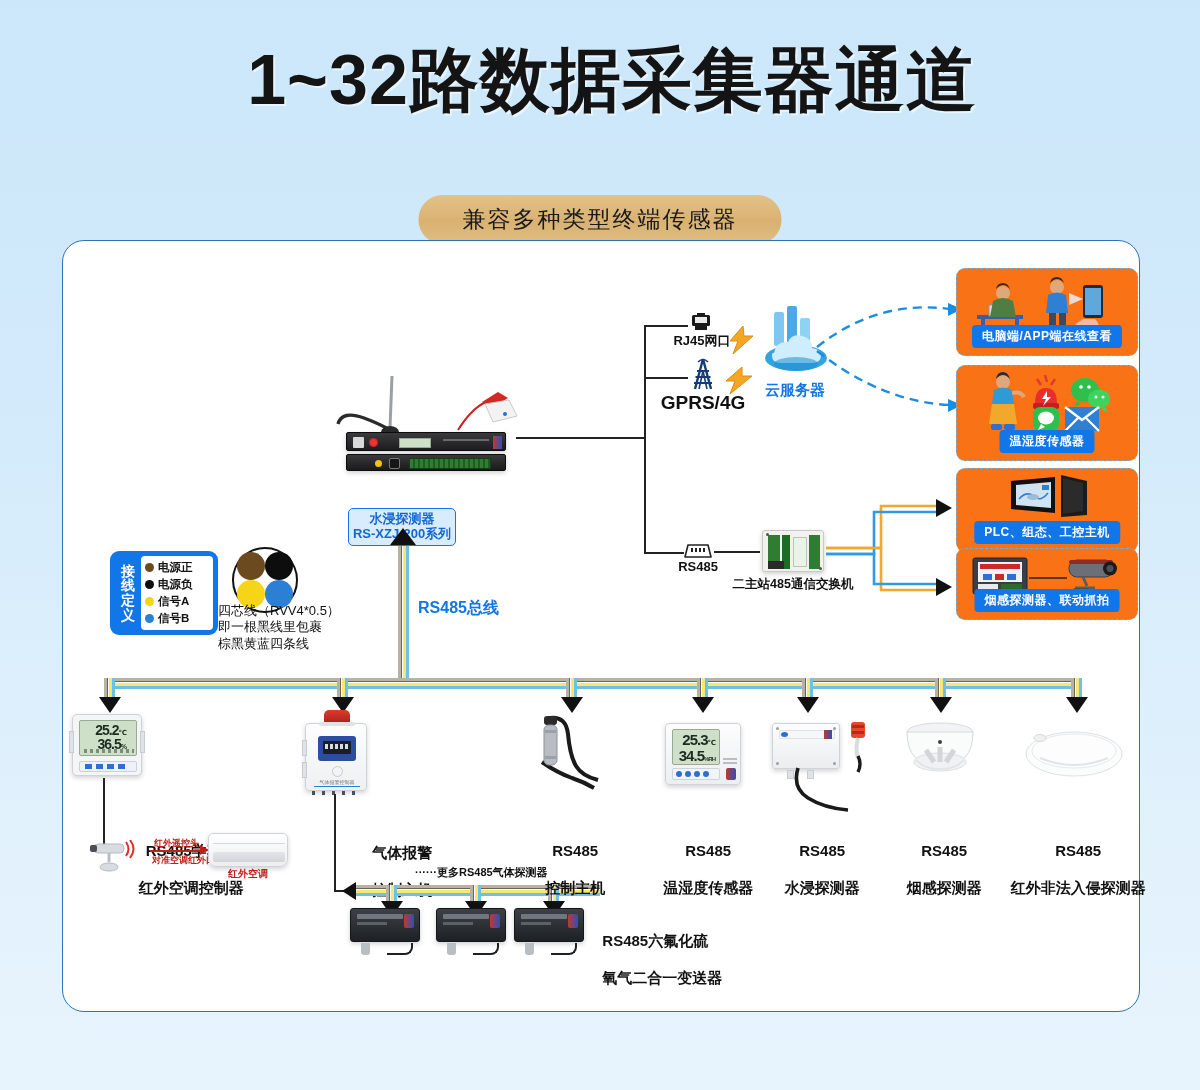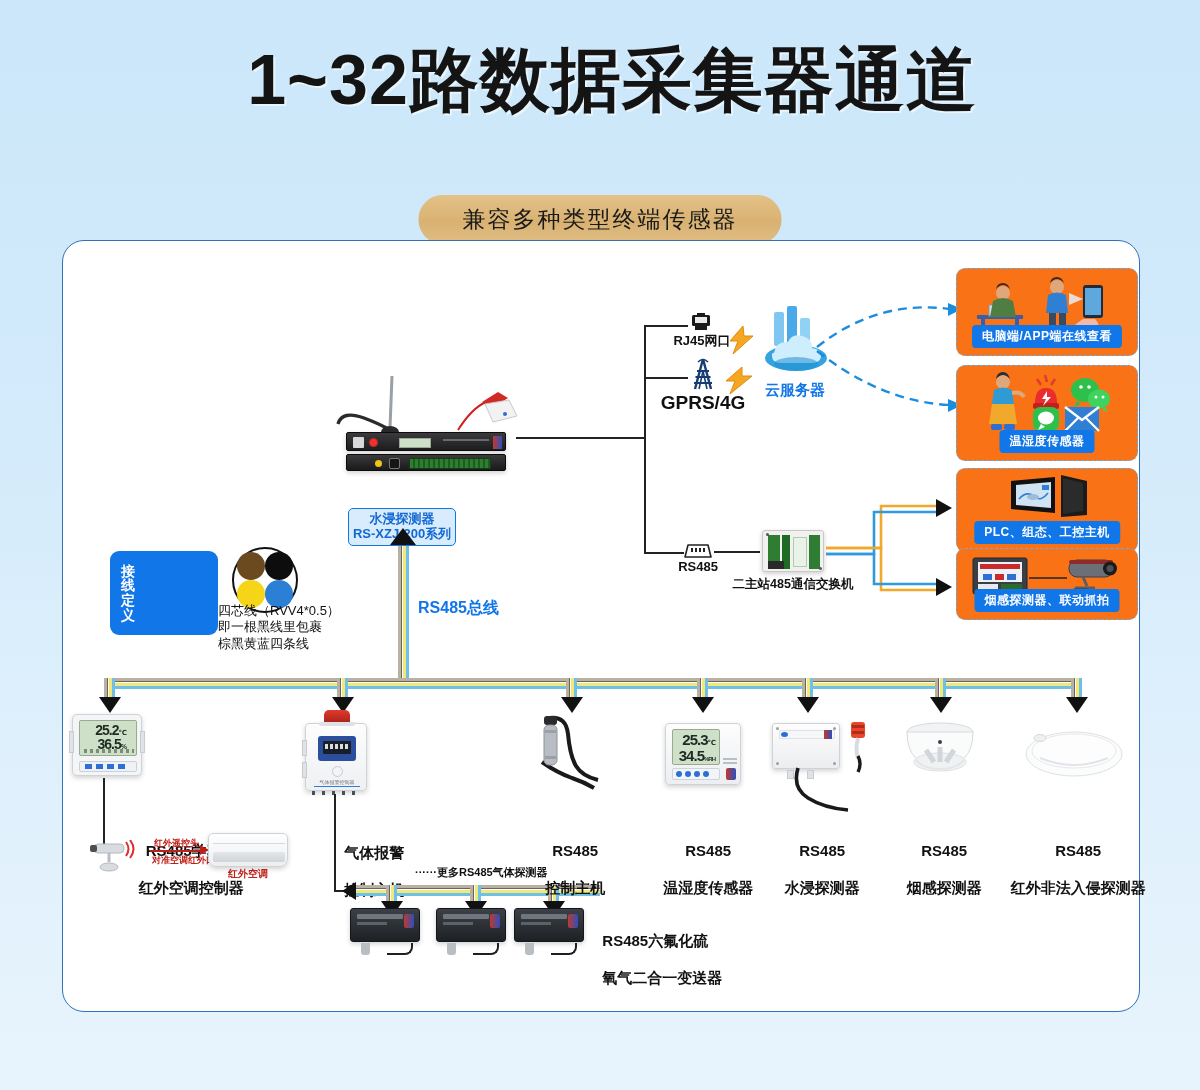--- a/index.html
+++ b/index.html
@@ -338,20 +338,38 @@
   <div class="cap">烟感探测器、联动抓拍</div>
 </div>
 
 <div id="legend">
   <div class="side">
     <span>接</span>
       <span>线</span>
       <span>定</span>
       <span>义</span>
   </div>
+  <div class="panel">
+    <div class="row">
+      <span class="dot" style="background:#6b4a20;"></span>
+      <span>电源正</span>
+    </div>
+    <div class="row">
+      <span class="dot" style="background:#0d0d0d;"></span>
+      <span>电源负</span>
+    </div>
+    <div class="row">
+      <span class="dot" style="background:#f6d518;"></span>
+      <span>信号A</span>
+    </div>
+    <div class="row">
+      <span class="dot" style="background:#2b7fd4;"></span>
+      <span>信号B</span>
+    </div>
+  </div>
 </div>
 
 <div id="cable">
   <i style="left:3px;top:3px;background:#6b4a20;"></i>
   <i style="left:31px;top:3px;background:#0d0d0d;"></i>
   <i style="left:3px;top:31px;background:#f6d518;"></i>
   <i style="left:31px;top:31px;background:#2b7fd4;"></i>
 </div>
 <div class="txt" style="left:218px;top:603px;font-size:13px;font-weight:500;">四芯线（RVV4*0.5）
 即一根黑线里包裹
@@ -438,21 +456,21 @@
   <div class="abs" style="left:0;top:55px;width:62px;text-align:center;font-size:5px;color:#6d747c;">气体报警控制器</div>
   <div class="abs" style="left:8px;top:62px;width:46px;height:1.2px;background:#2b7fd4;"></div>
   <div class="abs" style="left:-4px;top:16px;width:5px;height:16px;background:#dfe3e7;border:1px solid #c7ccd1;"></div>
   <div class="abs" style="left:-4px;top:38px;width:5px;height:16px;background:#dfe3e7;border:1px solid #c7ccd1;"></div>
   <div class="abs" style="left:6px;top:67px;width:3px;height:4px;background:#4a4f55;"></div>
   <div class="abs" style="left:16px;top:67px;width:3px;height:4px;background:#4a4f55;"></div>
   <div class="abs" style="left:26px;top:67px;width:3px;height:4px;background:#4a4f55;"></div>
   <div class="abs" style="left:36px;top:67px;width:3px;height:4px;background:#4a4f55;"></div>
   <div class="abs" style="left:46px;top:67px;width:3px;height:4px;background:#4a4f55;"></div>
 </div>
-<div class="txt bold" style="left:336px;top:825px;font-size:15px;">
+<div class="txt bold" style="left:336px;top:825px;font-size:15px;padding-left:28px;">
   <span>气体报警</span><br>
   <span>控制主机</span>
 </div>
 
 <div class="ln v" style="left:334px;top:794px;height:96px;"></div>
 <div class="ln h" style="left:334px;top:890px;width:22px;"></div>
 <div class="arrow-lt" style="left:342px;top:882px;"></div>
 
 <div class="bus h" style="left:356px;top:885px;width:244px;"></div>
 <div class="bus v" style="left:386px;top:885px;height:18px;"></div>

